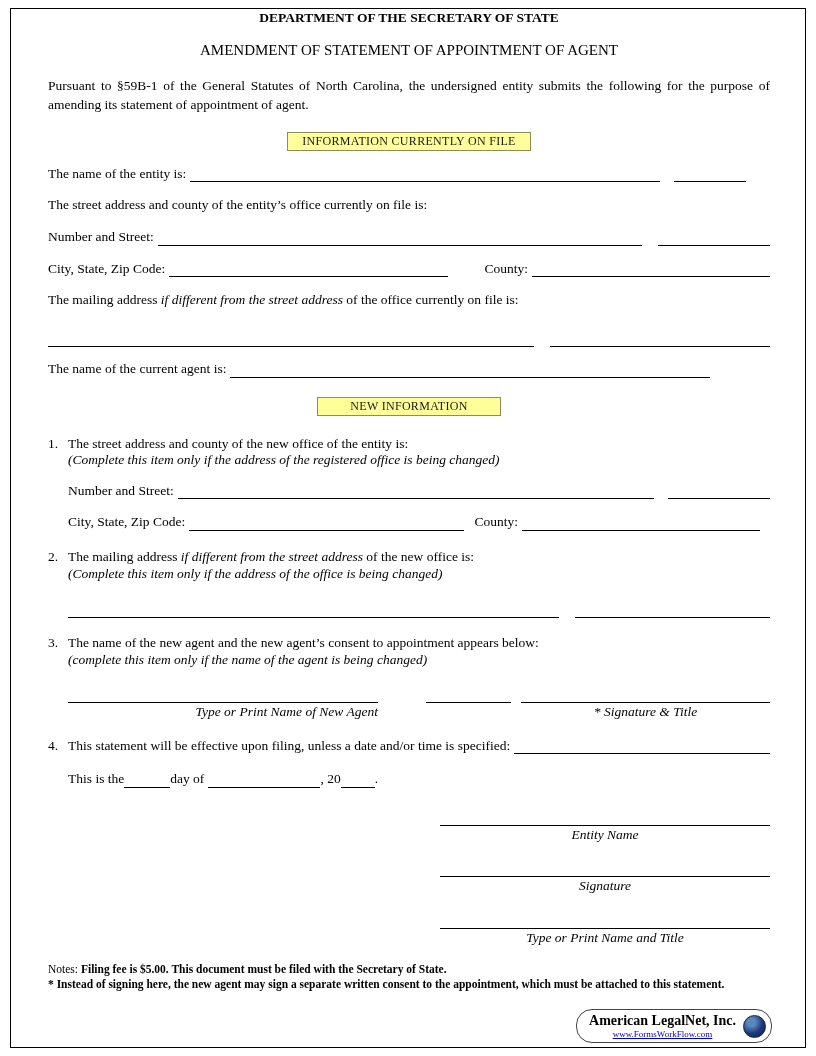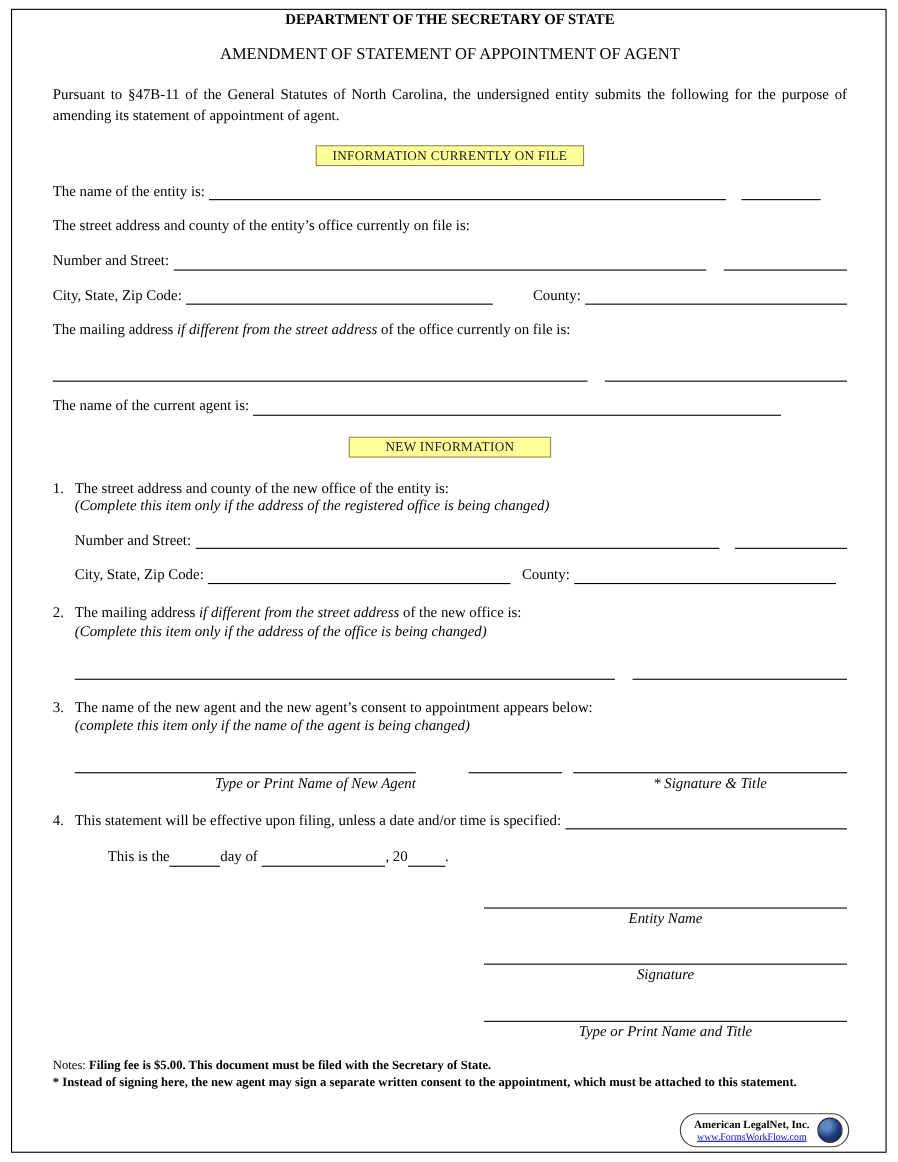--- a/index.html
+++ b/index.html
@@ -43,38 +43,38 @@
 
   .notes { margin-top:16px; font-size:11.5px; line-height:1.35; }
   .notes .b { font-weight:bold; }
 
   .legalnet {
     position:absolute; right:44px; bottom:13px; background:#fff;
     border:1px solid #444; border-radius:16px; padding:3px 5px 3px 12px;
     display:flex; align-items:center; gap:7px;
   }
   .legalnet .txt { display:flex; flex-direction:column; align-items:center; }
-  .legalnet .co { font-size:10px; font-weight:bold; white-space:nowrap;text-align:right; }
+  .legalnet .co { font-size:14px; font-weight:bold; white-space:nowrap;text-align:right; }
   .legalnet .url { font-size:9px; color:#0000BB; text-decoration:underline; white-space:nowrap; cursor:pointer; }
   .globe {
     width:23px; height:23px; border-radius:50%; flex:none; border:1px solid #222;
     background: radial-gradient(circle at 35% 30%, #5b87c0 0 20%, #1d3a7e 55%, #0b1d48 100%);
   }
 </style>
 </head>
 <body>
 
 <div class="page">
   <div class="frame"></div>
   <div class="content">
 
     <div class="t2">DEPARTMENT OF THE SECRETARY OF STATE</div>
     <div class="t3">AMENDMENT OF STATEMENT OF APPOINTMENT OF AGENT</div>
 
-    <p class="intro">Pursuant to §47B-11 of the General Statutes of North Carolina, the undersigned entity submits the following for the purpose of amending its statement of appointment of agent.</p>
+    <p class="intro">Pursuant to §59B-1 of the General Statutes of North Carolina, the undersigned entity submits the following for the purpose of amending its statement of appointment of agent.</p>
 
     <div class="banner-row" style="margin-top:17px;">
       <span class="banner">INFORMATION CURRENTLY ON FILE</span>
     </div>
 
     <div class="row" style="margin-top:14px;text-align:right;">
       <span class="lbl">The name of the entity is:</span>
       <span class="blank flex1"></span>
       <span class="blank" style="width:72px; margin-left:14px; margin-right:24px;"></span>
     </div>
@@ -165,21 +165,21 @@
       <span class="flex1" style="text-align:center;">* Signature &amp; Title</span>
     </div>
 
     <div class="item row" style="margin-top:17px;">
       <span class="inum">4.</span>
       <span class="lbl">This statement will be effective upon filing, unless a date and/or time is specified:</span>
       <span class="blank flex1"></span>
     </div>
 
     <div class="row ind" style="margin-top:16px;">
-      <span class="lbl" style="margin-right:0;margin-left:30px;">This is the</span>
+      <span class="lbl" style="margin-right:0;">This is the</span>
       <span class="blank" style="width:46px;"></span>
       <span class="lbl" style="margin-right:0;">day of</span>
       <span class="blank" style="width:112px; margin-left:4px;"></span>
       <span class="lbl" style="margin-right:0;">, 20</span>
       <span class="blank" style="width:34px;"></span>
       <span>.</span>
     </div>
 
     <div class="sigblock" style="margin-top:22px;">
       <div class="sigline"></div>

